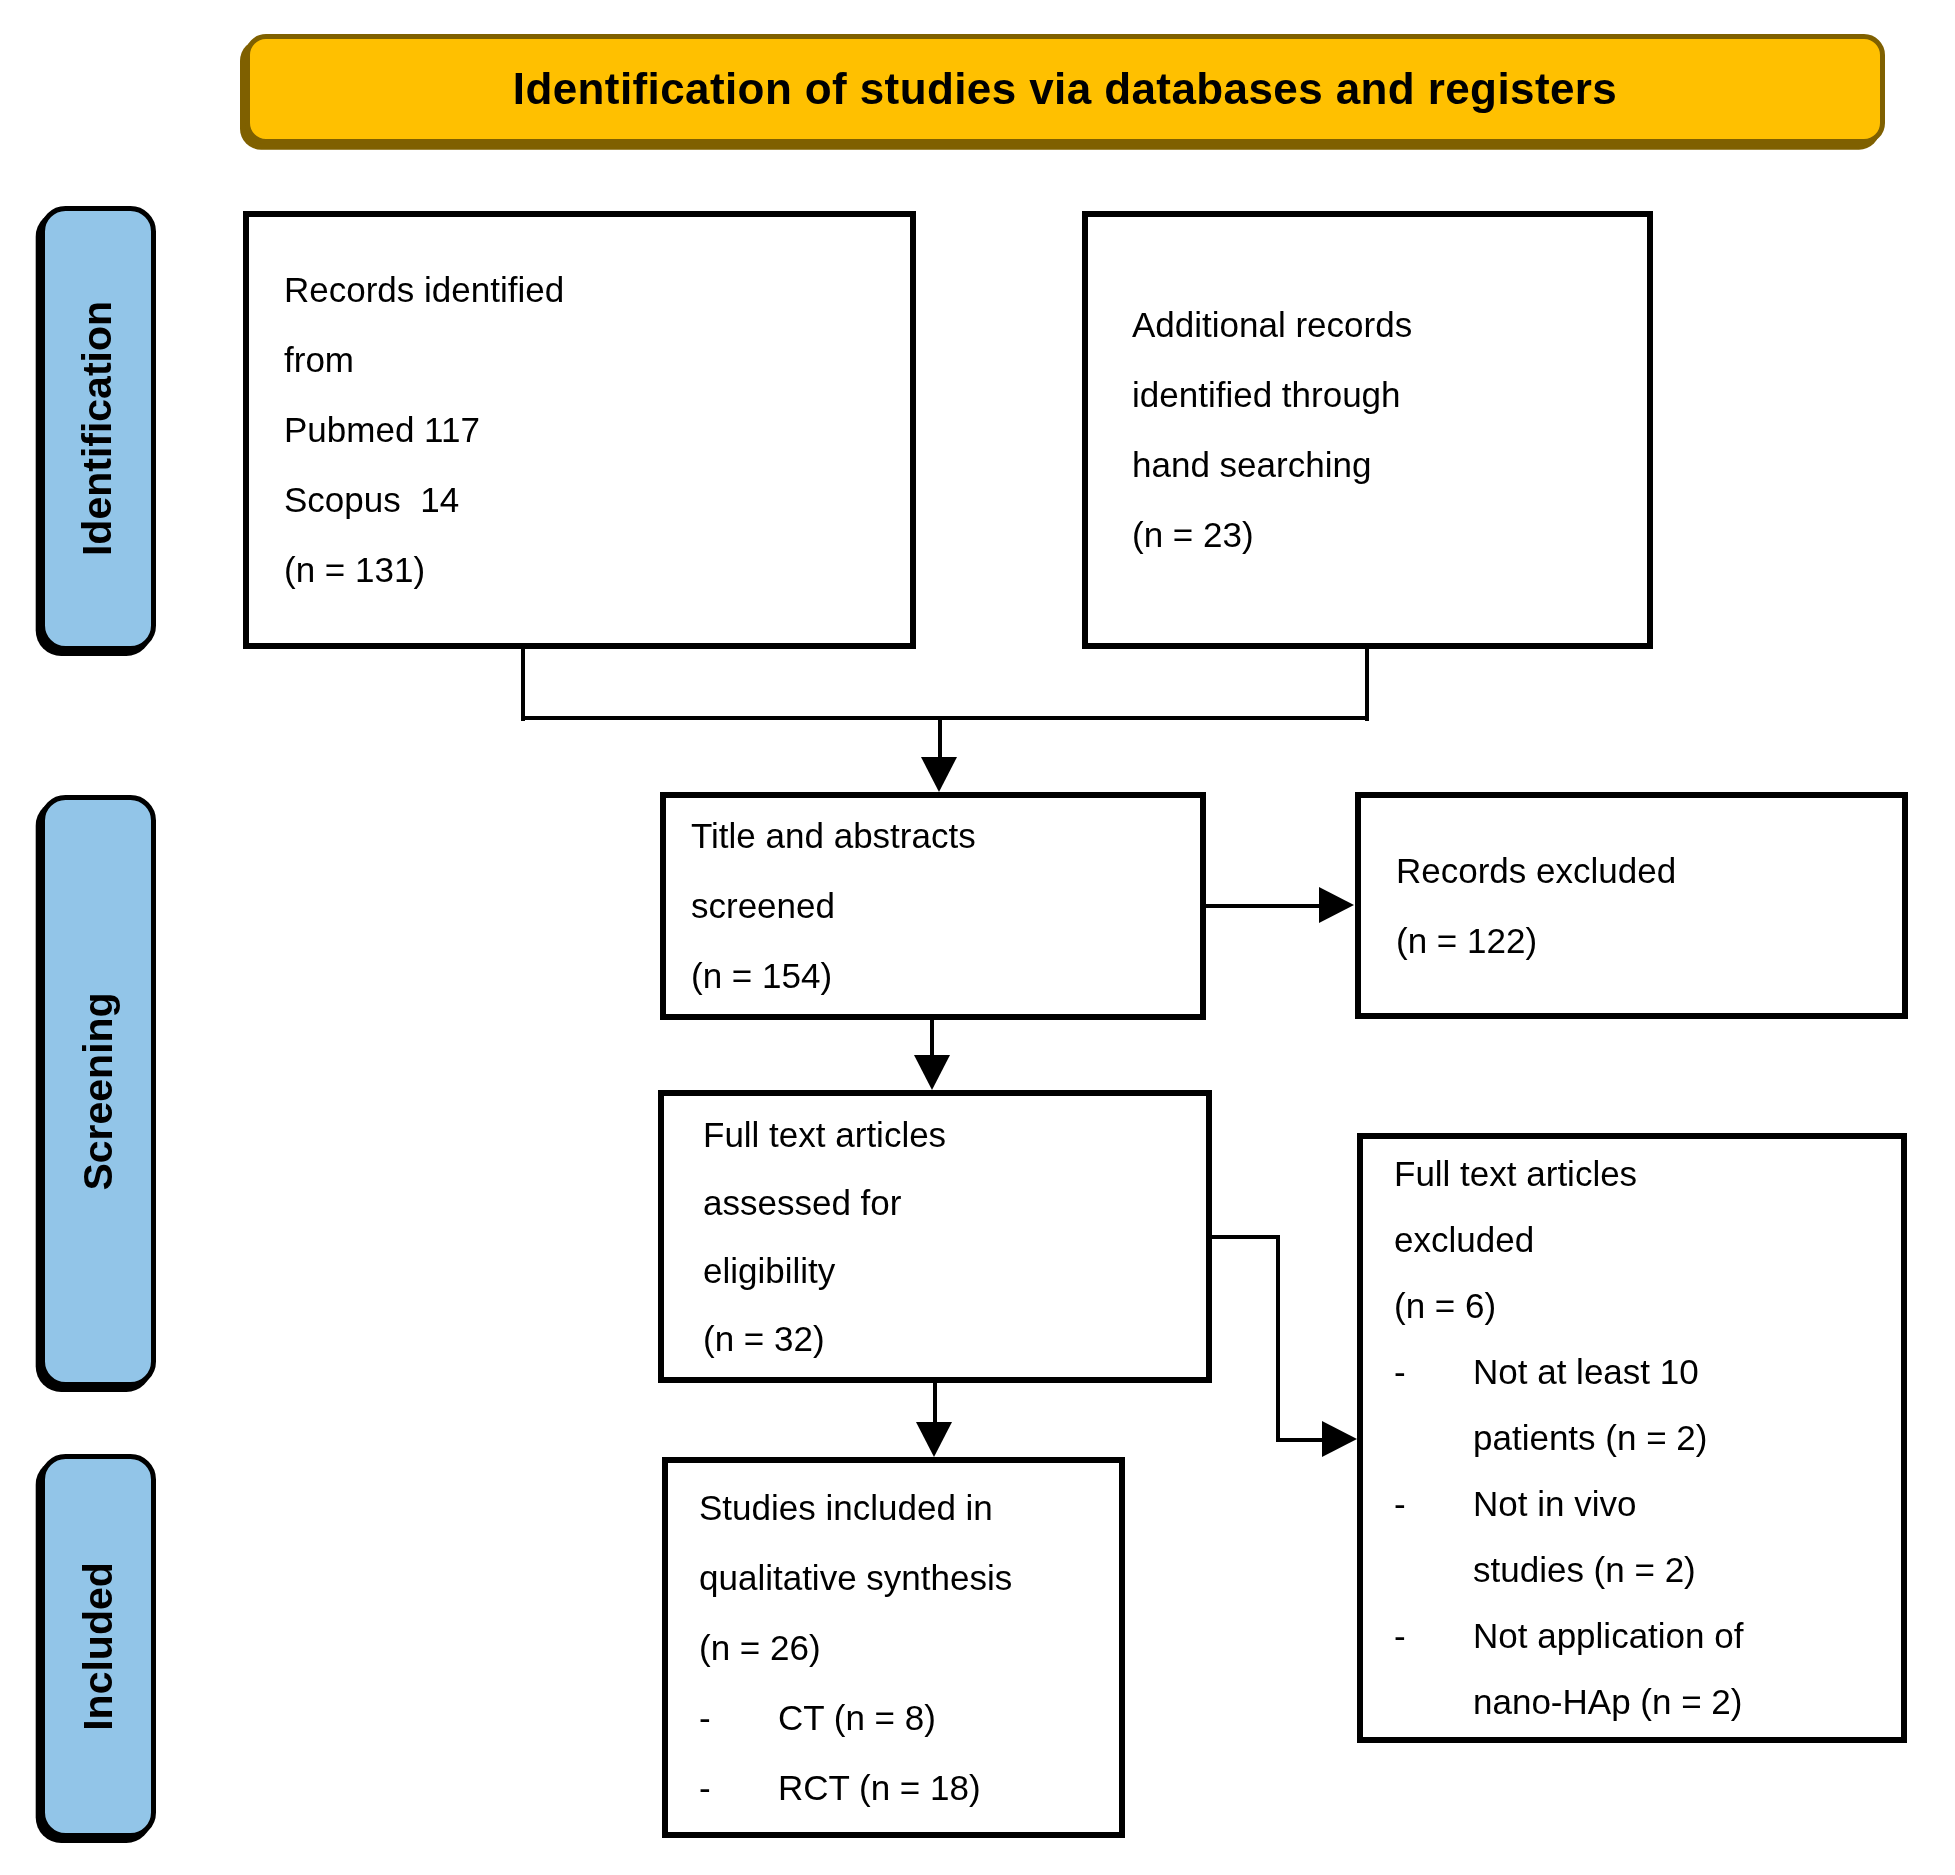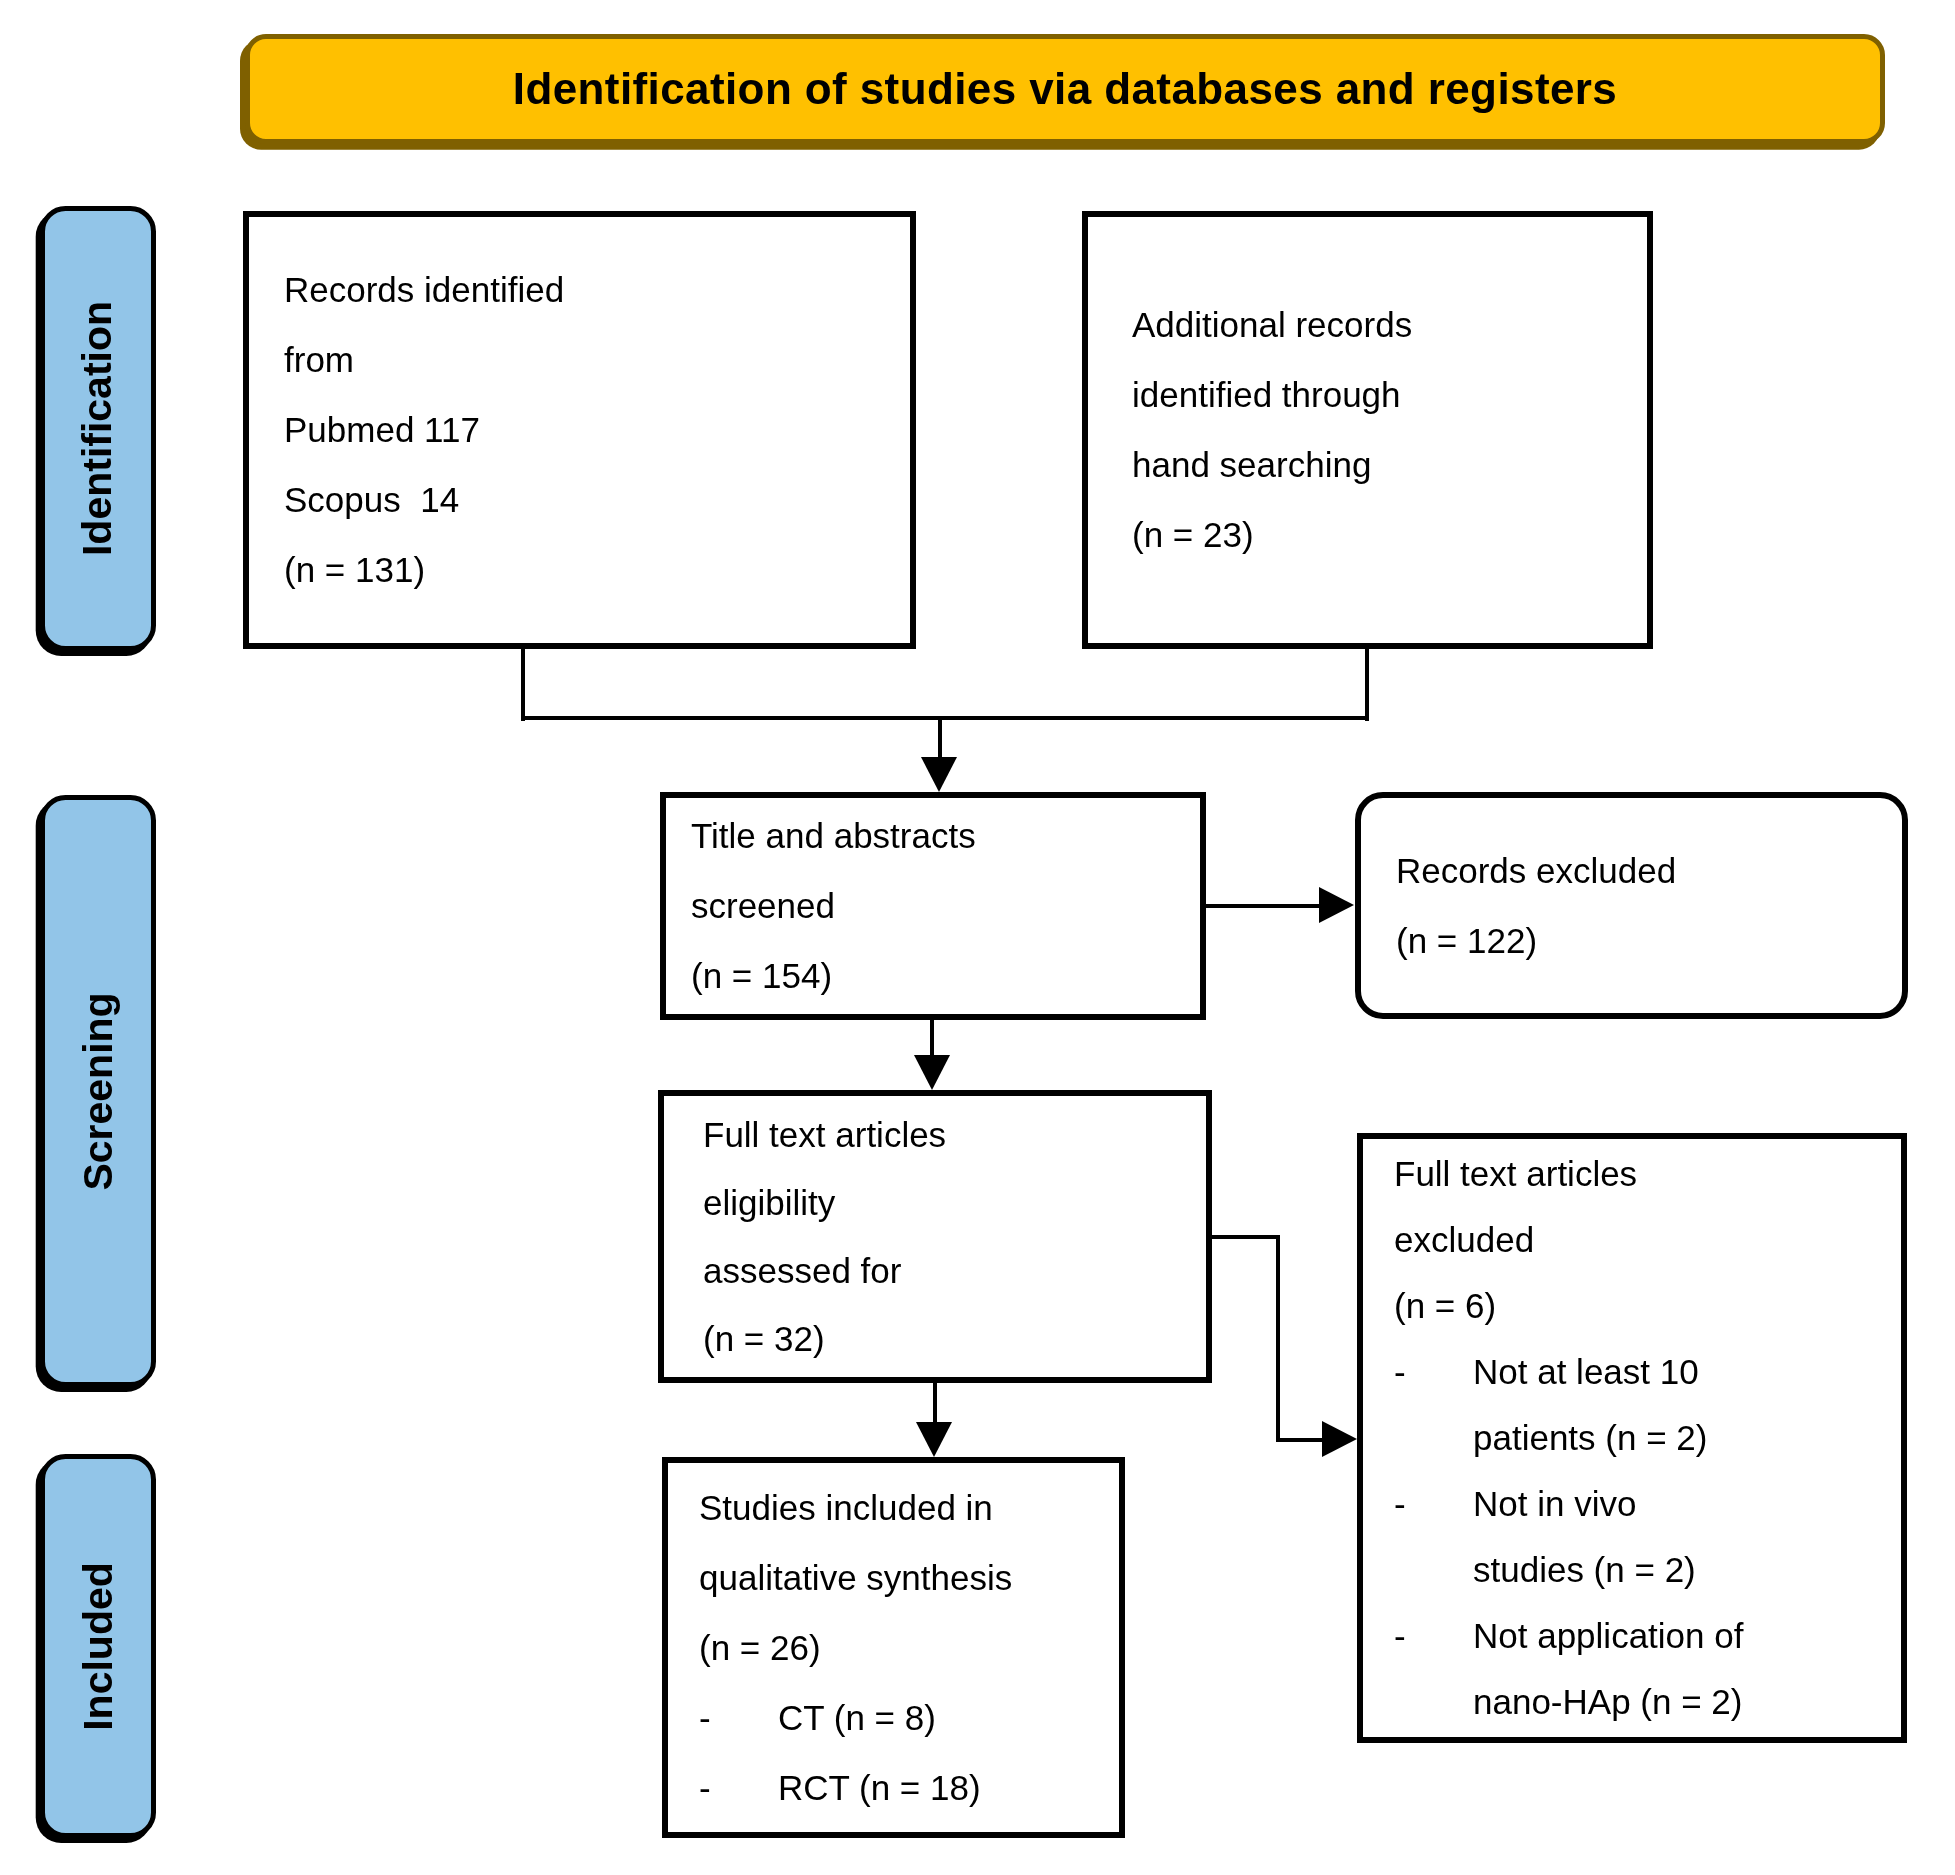--- a/index.html
+++ b/index.html
@@ -113,32 +113,32 @@
 
 <div class="abs box" style="left:660px;top:792px;width:546px;height:228px;padding-left:25px;">
   <div class="line">Title and abstracts</div>
   <div class="line">screened</div>
   <div class="line">(n = 154)</div>
 </div>
 
 <div class="abs cline" style="left:1206px;top:904px;width:117px;height:4.3px;"></div>
 <div class="abs arr-right" style="left:1319px;top:887px;"></div>
 
-<div class="abs box" style="left:1355px;top:792px;width:553px;height:227px;border-radius:28px;">
+<div class="abs box" style="left:1355px;top:792px;width:553px;height:227px;">
   <div class="line">Records excluded</div>
   <div class="line">(n = 122)</div>
 </div>
 
 <div class="abs cline" style="left:930px;top:1020px;width:4.3px;height:39px;"></div>
 <div class="abs arr-down" style="left:914px;top:1055px;"></div>
 
 <div class="abs box" style="left:658px;top:1090px;width:554px;height:293px;padding-left:39px;line-height:68px;">
   <div class="line">Full text articles</div>
+  <div class="line">assessed for</div>
   <div class="line">eligibility</div>
-  <div class="line">assessed for</div>
   <div class="line">(n = 32)</div>
 </div>
 
 <div class="abs cline" style="left:1212px;top:1235px;width:68px;height:4.3px;"></div>
 <div class="abs cline" style="left:1276px;top:1235px;width:4.3px;height:206px;"></div>
 <div class="abs cline" style="left:1276px;top:1438px;width:50px;height:4.3px;"></div>
 <div class="abs arr-right" style="left:1322px;top:1421px;"></div>
 
 <div class="abs box box--tight" style="left:1357px;top:1133px;width:550px;height:610px;">
   <div class="line">Full text articles</div>

